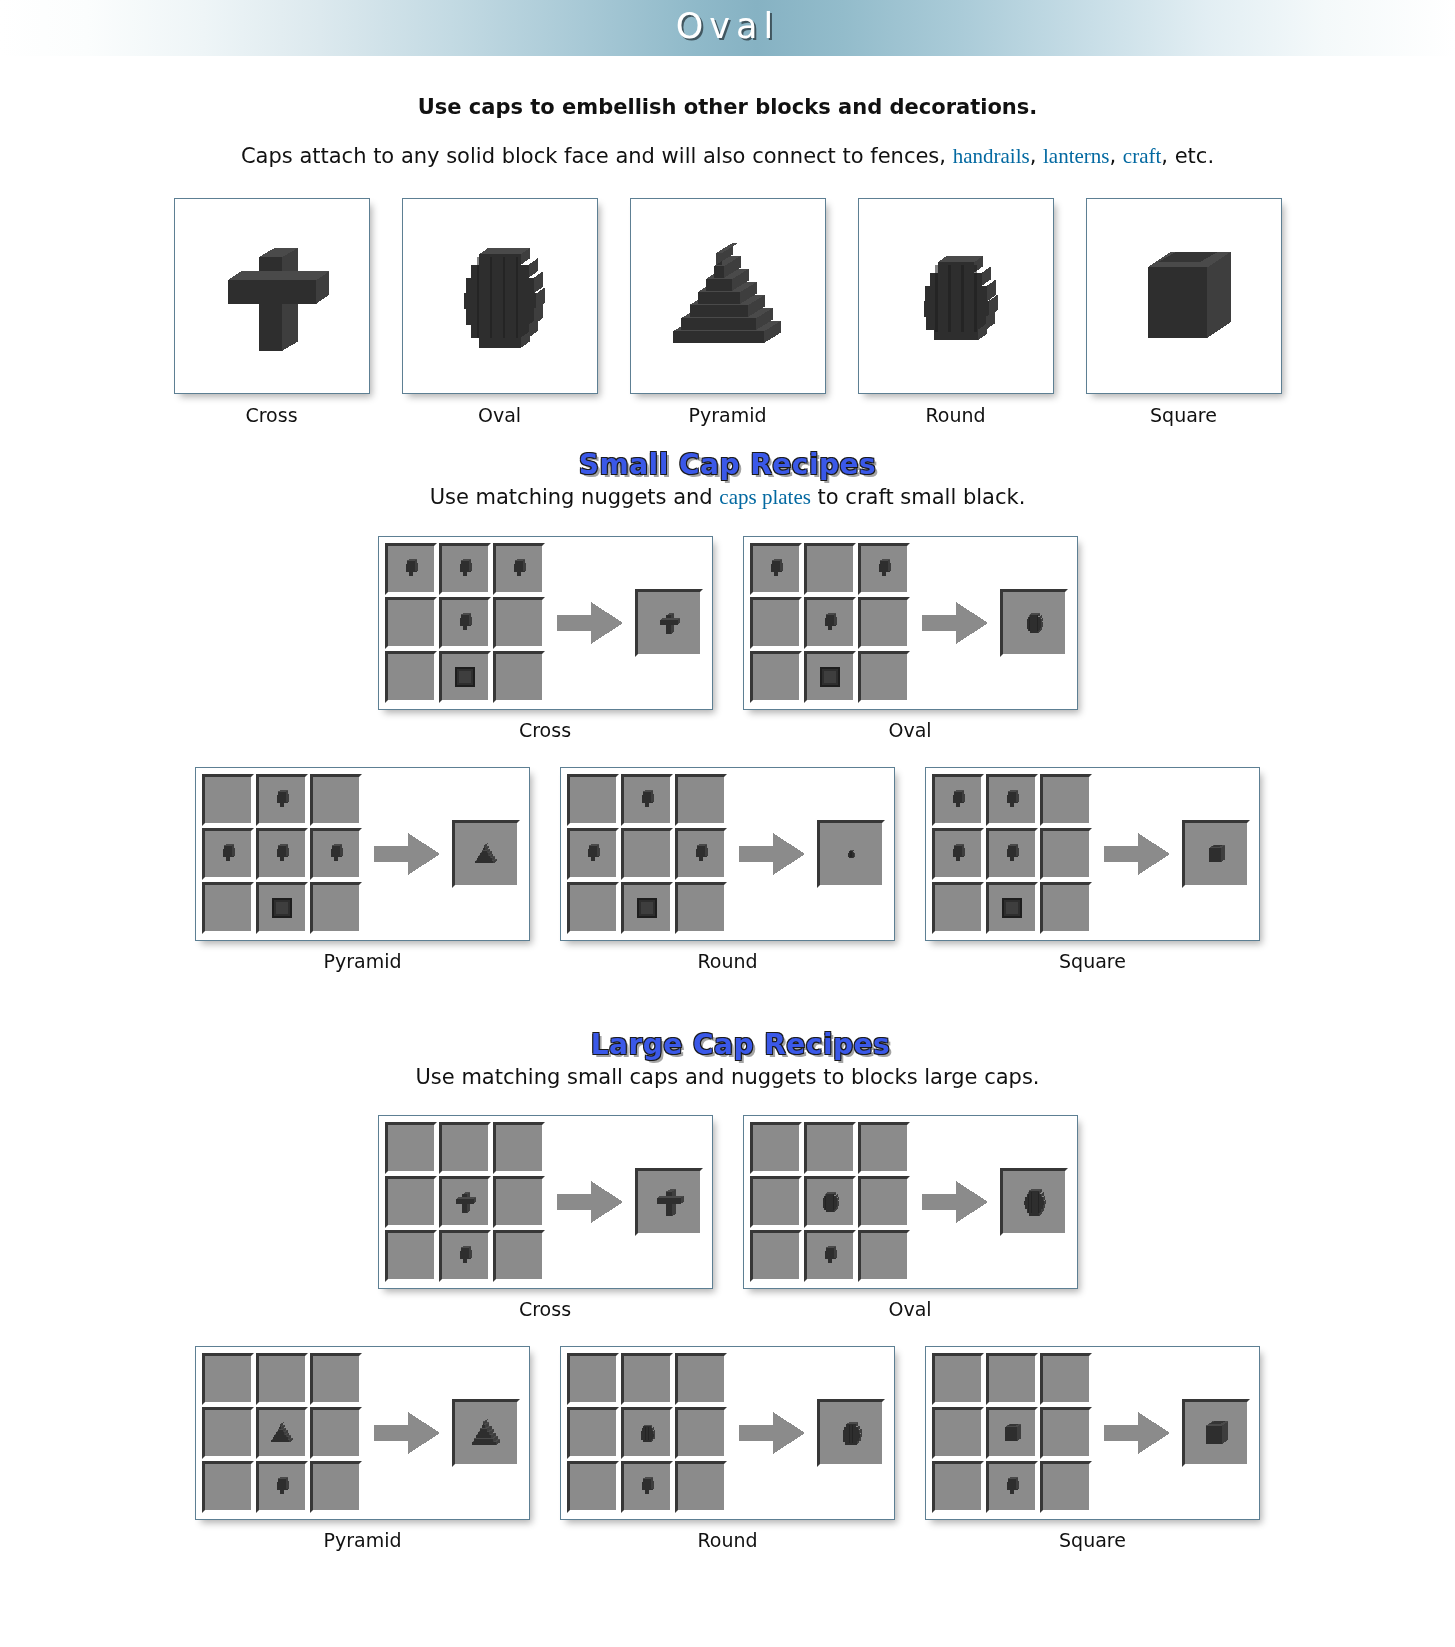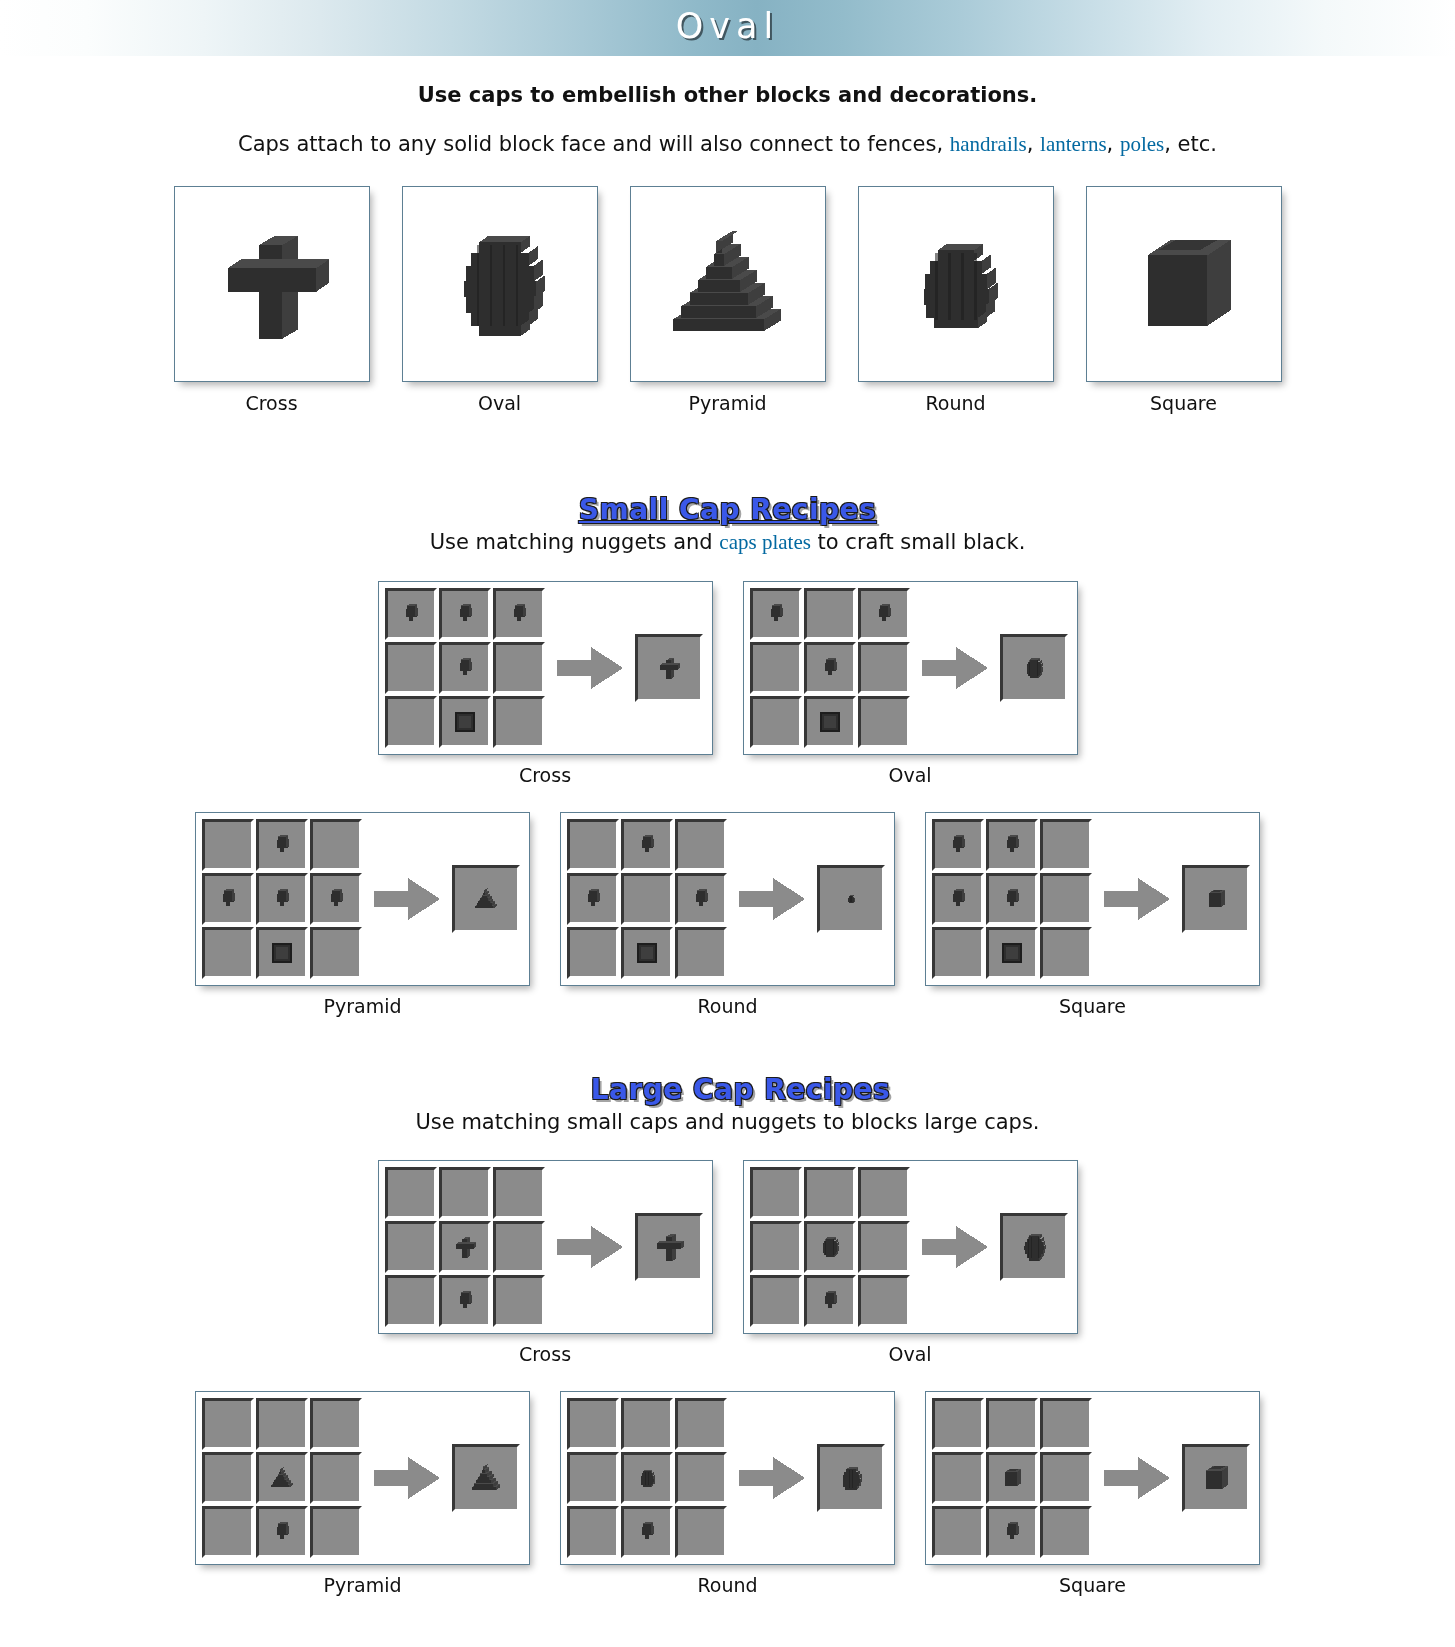--- a/index.html
+++ b/index.html
@@ -47,21 +47,21 @@
     color: #ffffff;
     letter-spacing: 6px;
     text-shadow: 2px 2px 0 rgba(40,55,62,0.75);
     line-height: 1;
     padding-bottom: 3px;
   }
 
   
   .intro {
     text-align: center;
-    padding-top: 24px;
+    padding-top: 36px;
   }
   .intro-lead {
     font-size: 21px;
     font-weight: bold;
     color: #111111;
     margin: 0 0 10px 0;
     line-height: 1.5;
   }
   .intro-body {
     font-size: 21px;
@@ -113,21 +113,21 @@
       -1px  1px 0 #1b1b1b,
        1px  1px 0 #1b1b1b,
        3px  3px 0 rgba(90,90,90,0.55);
   }
   .section-sub {
     text-align: center;
     font-size: 21px;
     color: #111111;
     margin: 4px 0 0 0;
   }
-  .sec-small { margin-top: 79px; text-decoration: underline; }
+  .sec-small { margin-top: 22px; }
   .sec-large { margin-top: 56px; padding-left: 26px; }
 
   
   .recipe-row {
     display: flex;
     justify-content: center;
     align-items: flex-start;
     gap: 30px;
     margin-top: 26px;
   }
@@ -213,21 +213,21 @@
 </head>
 <body>
 
 <div class="header">
   <div class="header-title">Oval</div>
 </div>
 
 <div class="intro">
   <p class="intro-lead">Use caps to embellish other blocks and decorations.</p>
   <p class="intro-body">
-    <span>Caps attach to any solid block face and will also connect to fences, </span><span class="lnk">handrails</span><span>, </span><span class="lnk">lanterns</span><span>, </span><span class="lnk">poles</span><span>, etc.</span><br>
+    <span>Caps attach to any solid block face and will also connect to fences, </span><span class="lnk">handrails</span><span>, </span><span class="lnk">lanterns</span><span>, </span><span class="lnk">craft</span><span>, etc.</span><br>
   </p>
 </div>
 
 <div class="gallery" id="gallery">
     <div class="gallery-item">
       <div class="gallery-frame">
         <span>
           <svg class="vx " viewBox="0 0 100 100" xmlns="http://www.w3.org/2000/svg" shape-rendering="crispEdges">
             <polygon points="40,20 58,20 58,92 40,92" fill="#2e2e2e"></polygon>
             <polygon points="58,20 70,13 70,85 58,92" fill="#3e3e3e"></polygon>

